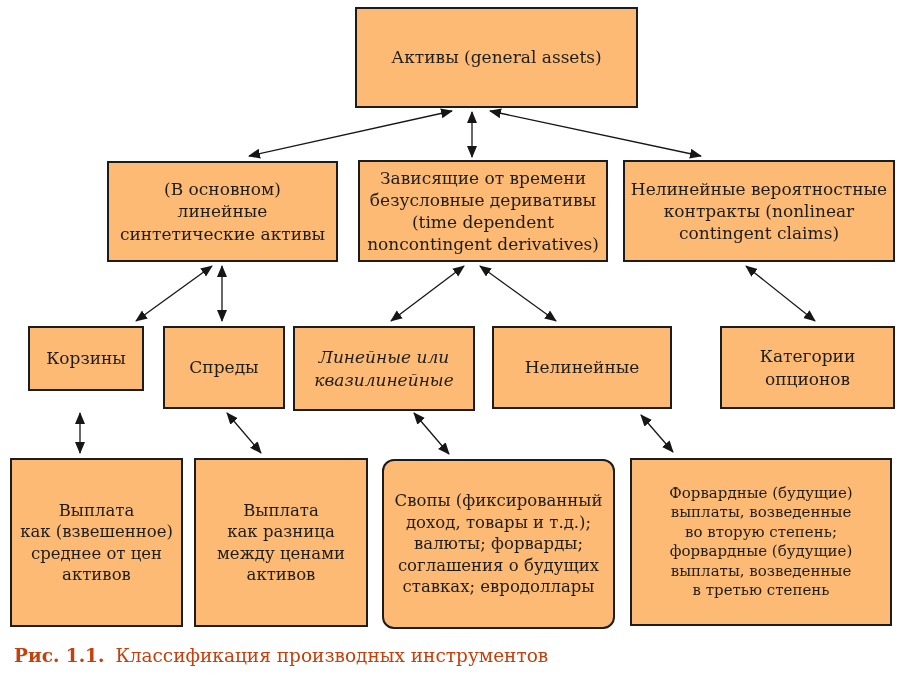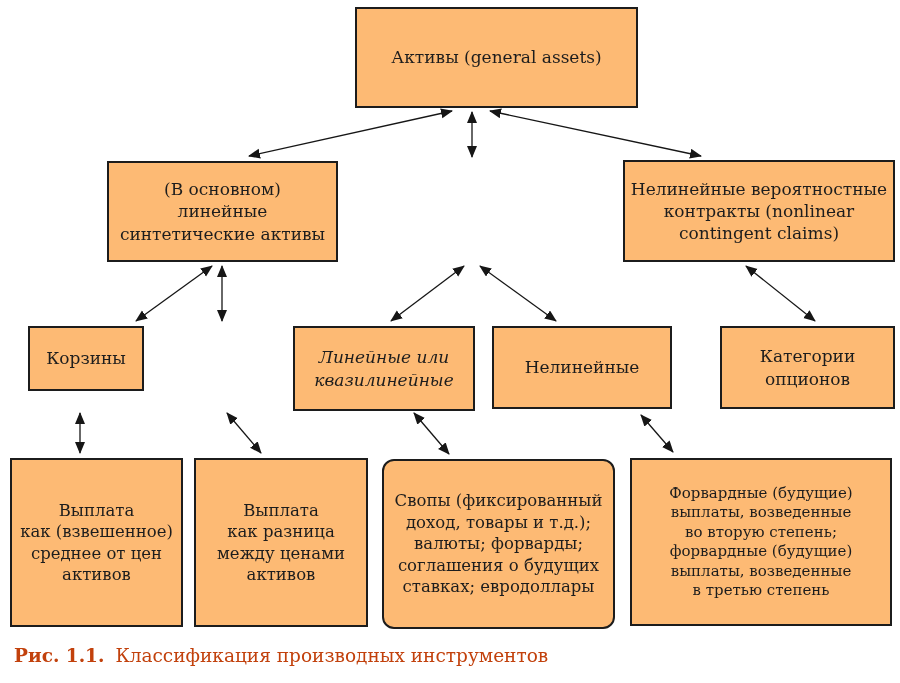--- a/index.html
+++ b/index.html
@@ -87,25 +87,30 @@
     <line x1="227" y1="413" x2="261" y2="453" marker-start="url(#ah-start)" marker-end="url(#ah-end)"></line>
     <line x1="414" y1="413" x2="449" y2="454" marker-start="url(#ah-start)" marker-end="url(#ah-end)"></line>
     <line x1="641" y1="415" x2="673" y2="452" marker-start="url(#ah-start)" marker-end="url(#ah-end)"></line>
   </svg>
 
   <div class="box" id="box-root">Активы (general assets)</div>
 
   <div class="box" id="box-l2a">(В основном)
 линейные
 синтетические активы</div>
+  <div class="box" id="box-l2b">Зависящие от времени
+безусловные деривативы
+(time dependent
+noncontingent derivatives)</div>
   <div class="box" id="box-l2c">Нелинейные вероятностные
 контракты (nonlinear
 contingent claims)</div>
 
   <div class="box" id="box-l3a">Корзины</div>
+  <div class="box" id="box-l3b">Спреды</div>
   <div class="box" id="box-l3c">Линейные или
 квазилинейные</div>
   <div class="box" id="box-l3e">Категории
 опционов</div>
   <div class="box" id="box-l3d">Нелинейные</div>
 
   <div class="box" id="box-l4a">Выплата
 как (взвешенное)
 среднее от цен
 активов</div>

